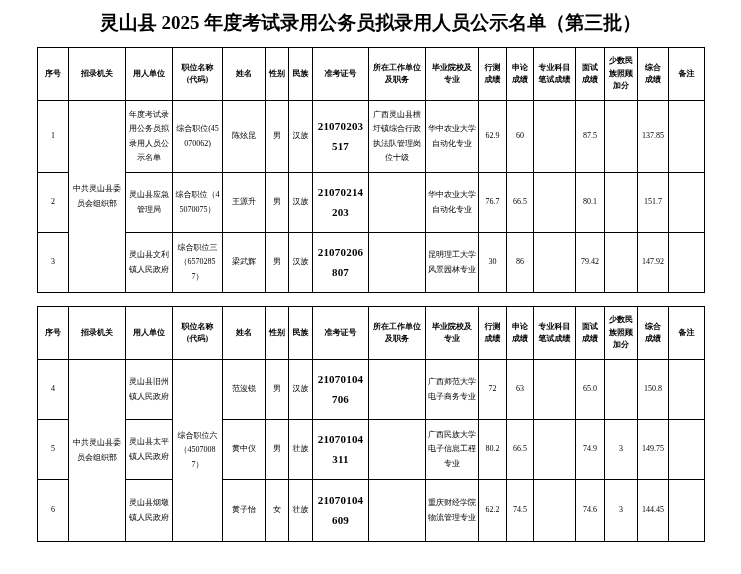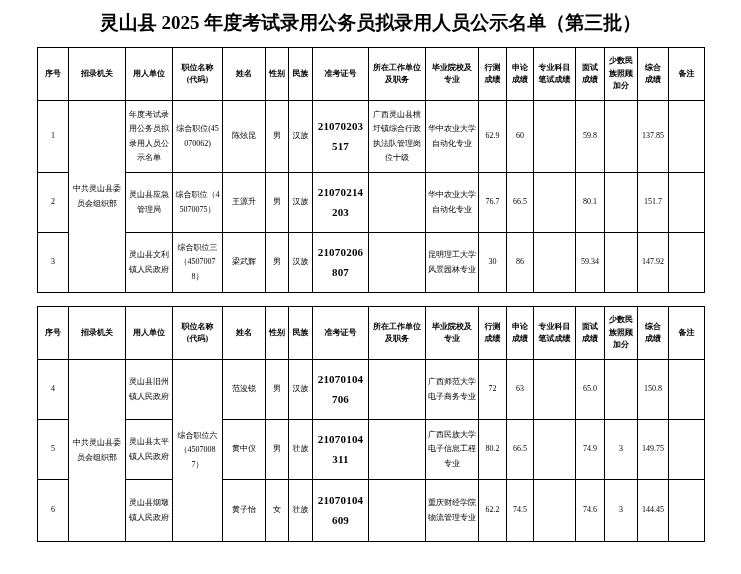--- a/index.html
+++ b/index.html
@@ -90,21 +90,21 @@
     <td>综合职位(45070062)</td>
     <td>陈炫昆</td>
     <td>男</td>
     <td>汉族</td>
     <td class="ticket">21070203517</td>
     <td>广西灵山县檀圩镇综合行政执法队管理岗位十级</td>
     <td>华中农业大学自动化专业</td>
     <td>62.9</td>
     <td>60</td>
     <td></td>
-    <td>59.8</td>
+    <td>87.5</td>
     <td></td>
     <td>137.85</td>
     <td></td>
   </tr>
   <tr class="r">
     <td>2</td>
     <td>灵山县应急管理局</td>
     <td>综合职位（45070075）</td>
     <td>王源升</td>
     <td>男</td>
@@ -116,31 +116,31 @@
     <td>66.5</td>
     <td></td>
     <td>80.1</td>
     <td></td>
     <td>151.7</td>
     <td></td>
   </tr>
   <tr class="r">
     <td>3</td>
     <td>灵山县文利镇人民政府</td>
-    <td>综合职位三（45070078）</td>
+    <td>综合职位三（65702857）</td>
     <td>梁武辉</td>
     <td>男</td>
     <td>汉族</td>
     <td class="ticket">21070206807</td>
     <td></td>
     <td>昆明理工大学风景园林专业</td>
     <td>30</td>
     <td>86</td>
     <td></td>
-    <td>59.34</td>
+    <td>79.42</td>
     <td></td>
     <td>147.92</td>
     <td></td>
   </tr>
 </tbody>
   </table>
 
 <table class="t2">
   <colgroup>
     <col style="width:31px">

